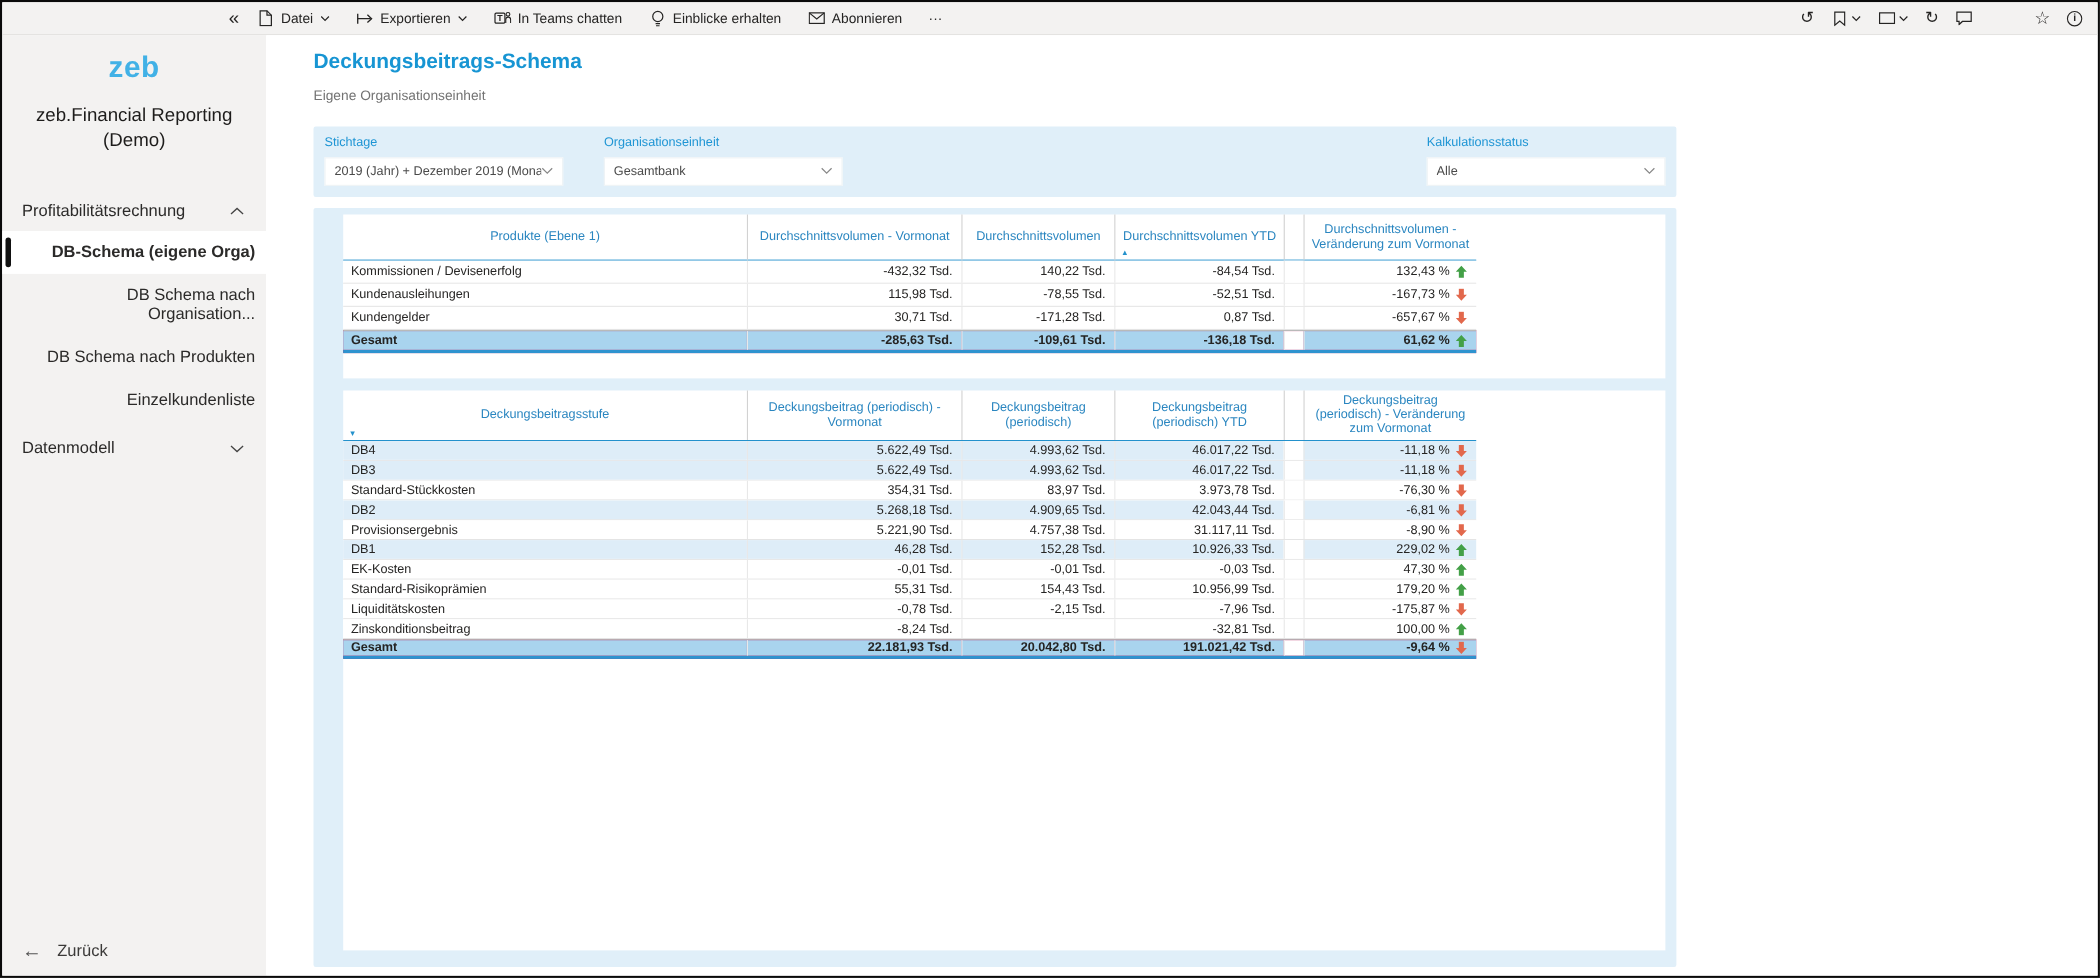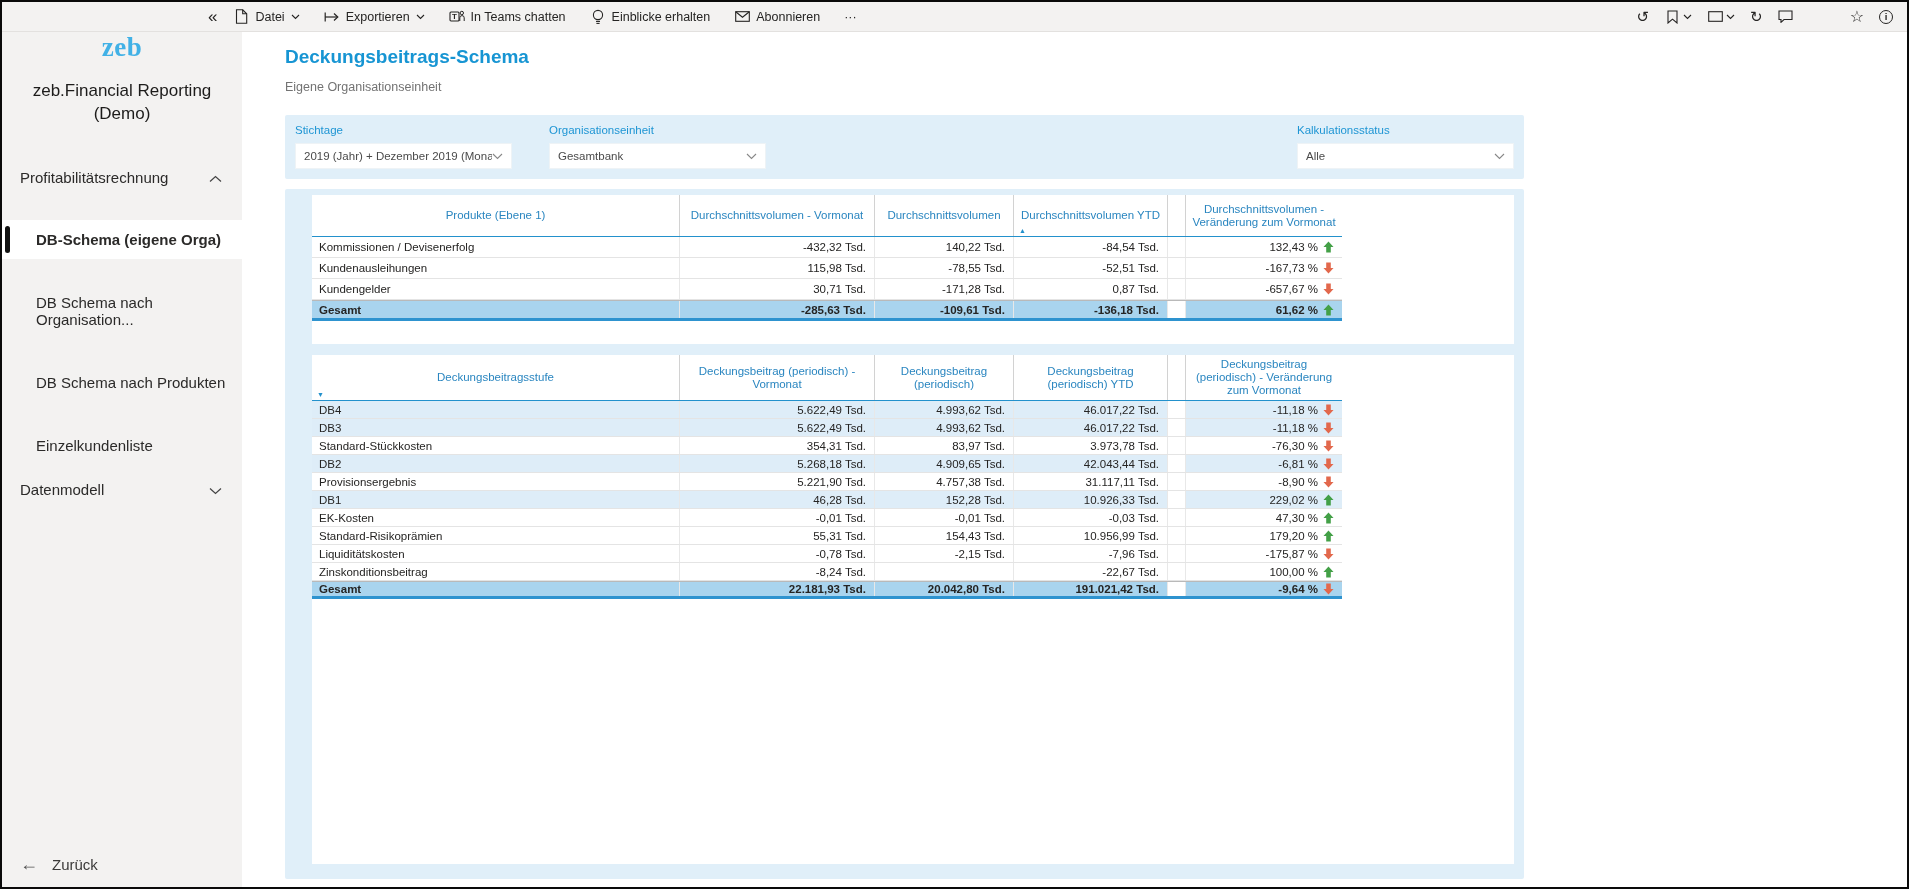--- a/index.html
+++ b/index.html
@@ -24,26 +24,26 @@
   .chev-sm svg { display: block; }
   .star-glyph { font-size: 16px; }
   .info-circle { width: 14px; height: 14px; border: 1.2px solid #252423; border-radius: 50%;
     font-size: 9.5px; display: inline-flex; align-items: center; justify-content: center; font-weight: bold; }
   .gap-lg { width: 26px; }
   
   .content-row { display: flex; height: 855px; }
   .sidebar { width: 240px; background: #f3f2f1; position: relative; flex: none; }
   .main { flex: 1; background: #fff; padding: 14px 13px 0 43px; position: relative; }
   
-  .logo { text-align: center; font-size: 27px; font-weight: bold; color: #41b1e6; letter-spacing: 0.5px; font-family: Liberation Serif, serif; }
+  .logo { text-align: center; margin-top: 14px; font-size: 27px; font-weight: bold; color: #41b1e6; letter-spacing: 0.5px; }
   .app-title { text-align: center; margin: 16px 24px 0 24px; font-size: 17px; color: #1d1c1b; line-height: 23px; }
-  .nav { margin-top: 34px; }
+  .nav { margin-top: 34px; text-align: right; }
   .nav-section-header { display: flex; align-items: center; justify-content: space-between;
     padding: 10px 20px 10px 18px; font-size: 15px; color: #2b2a29; cursor: pointer; }
-  .nav-item { position: relative; padding: 11px 10px 11px 34px; font-size: 15px; color: #2b2a29; cursor: pointer; margin-top: 24px; }
+  .nav-item { position: relative; padding: 11px 10px 11px 34px; font-size: 15px; color: #2b2a29; cursor: pointer; }
   .nav-item.selected { background: #fff; font-weight: bold; }
   .nav-item.selected .sel-bar {
     position: absolute; left: 3px; top: 6px; bottom: 6px; width: 5px; border-radius: 3px; background: #111;
   }
   .nav-gap { height: 6px; }
   .back-row { position: absolute; bottom: 12px; left: 18px; display: flex; align-items: center; gap: 14px;
     font-size: 15px; color: #3b3a39; cursor: pointer; }
   .back-arrow { font-size: 18px; color: #555; }
   
   .report-title { font-size: 19px; font-weight: bold; color: #1795d3; }
@@ -503,21 +503,21 @@
                     <span>-175,87 %</span>
                     <svg class="arrow-svg" width="11" height="12" viewBox="0 0 12 13">
                       <path d="M6 12.5 L0.5 6.5 H3.5 V0.5 H8.5 V6.5 H11.5 Z" fill="#E2684C"></path>
                     </svg>
                   </div>
                 </div>
                 <div class="trow grid-cols">
                   <div class="cell label">Zinskonditionsbeitrag</div>
                   <div class="cell num">-8,24 Tsd.</div>
                   <div class="cell num"></div>
-                  <div class="cell num">-22,67 Tsd.</div>
+                  <div class="cell num">-32,81 Tsd.</div>
                   <div class="cell spacer"></div>
                   <div class="cell chg">
                     <span>100,00 %</span>
                     <svg class="arrow-svg" width="11" height="12" viewBox="0 0 12 13">
                       <path d="M6 0.5 L11.5 6.5 H8.5 V12.5 H3.5 V6.5 H0.5 Z" fill="#43A047"></path>
                     </svg>
                   </div>
                 </div>
                 <div class="trow grid-cols total">
                   <div class="cell label">Gesamt</div>

